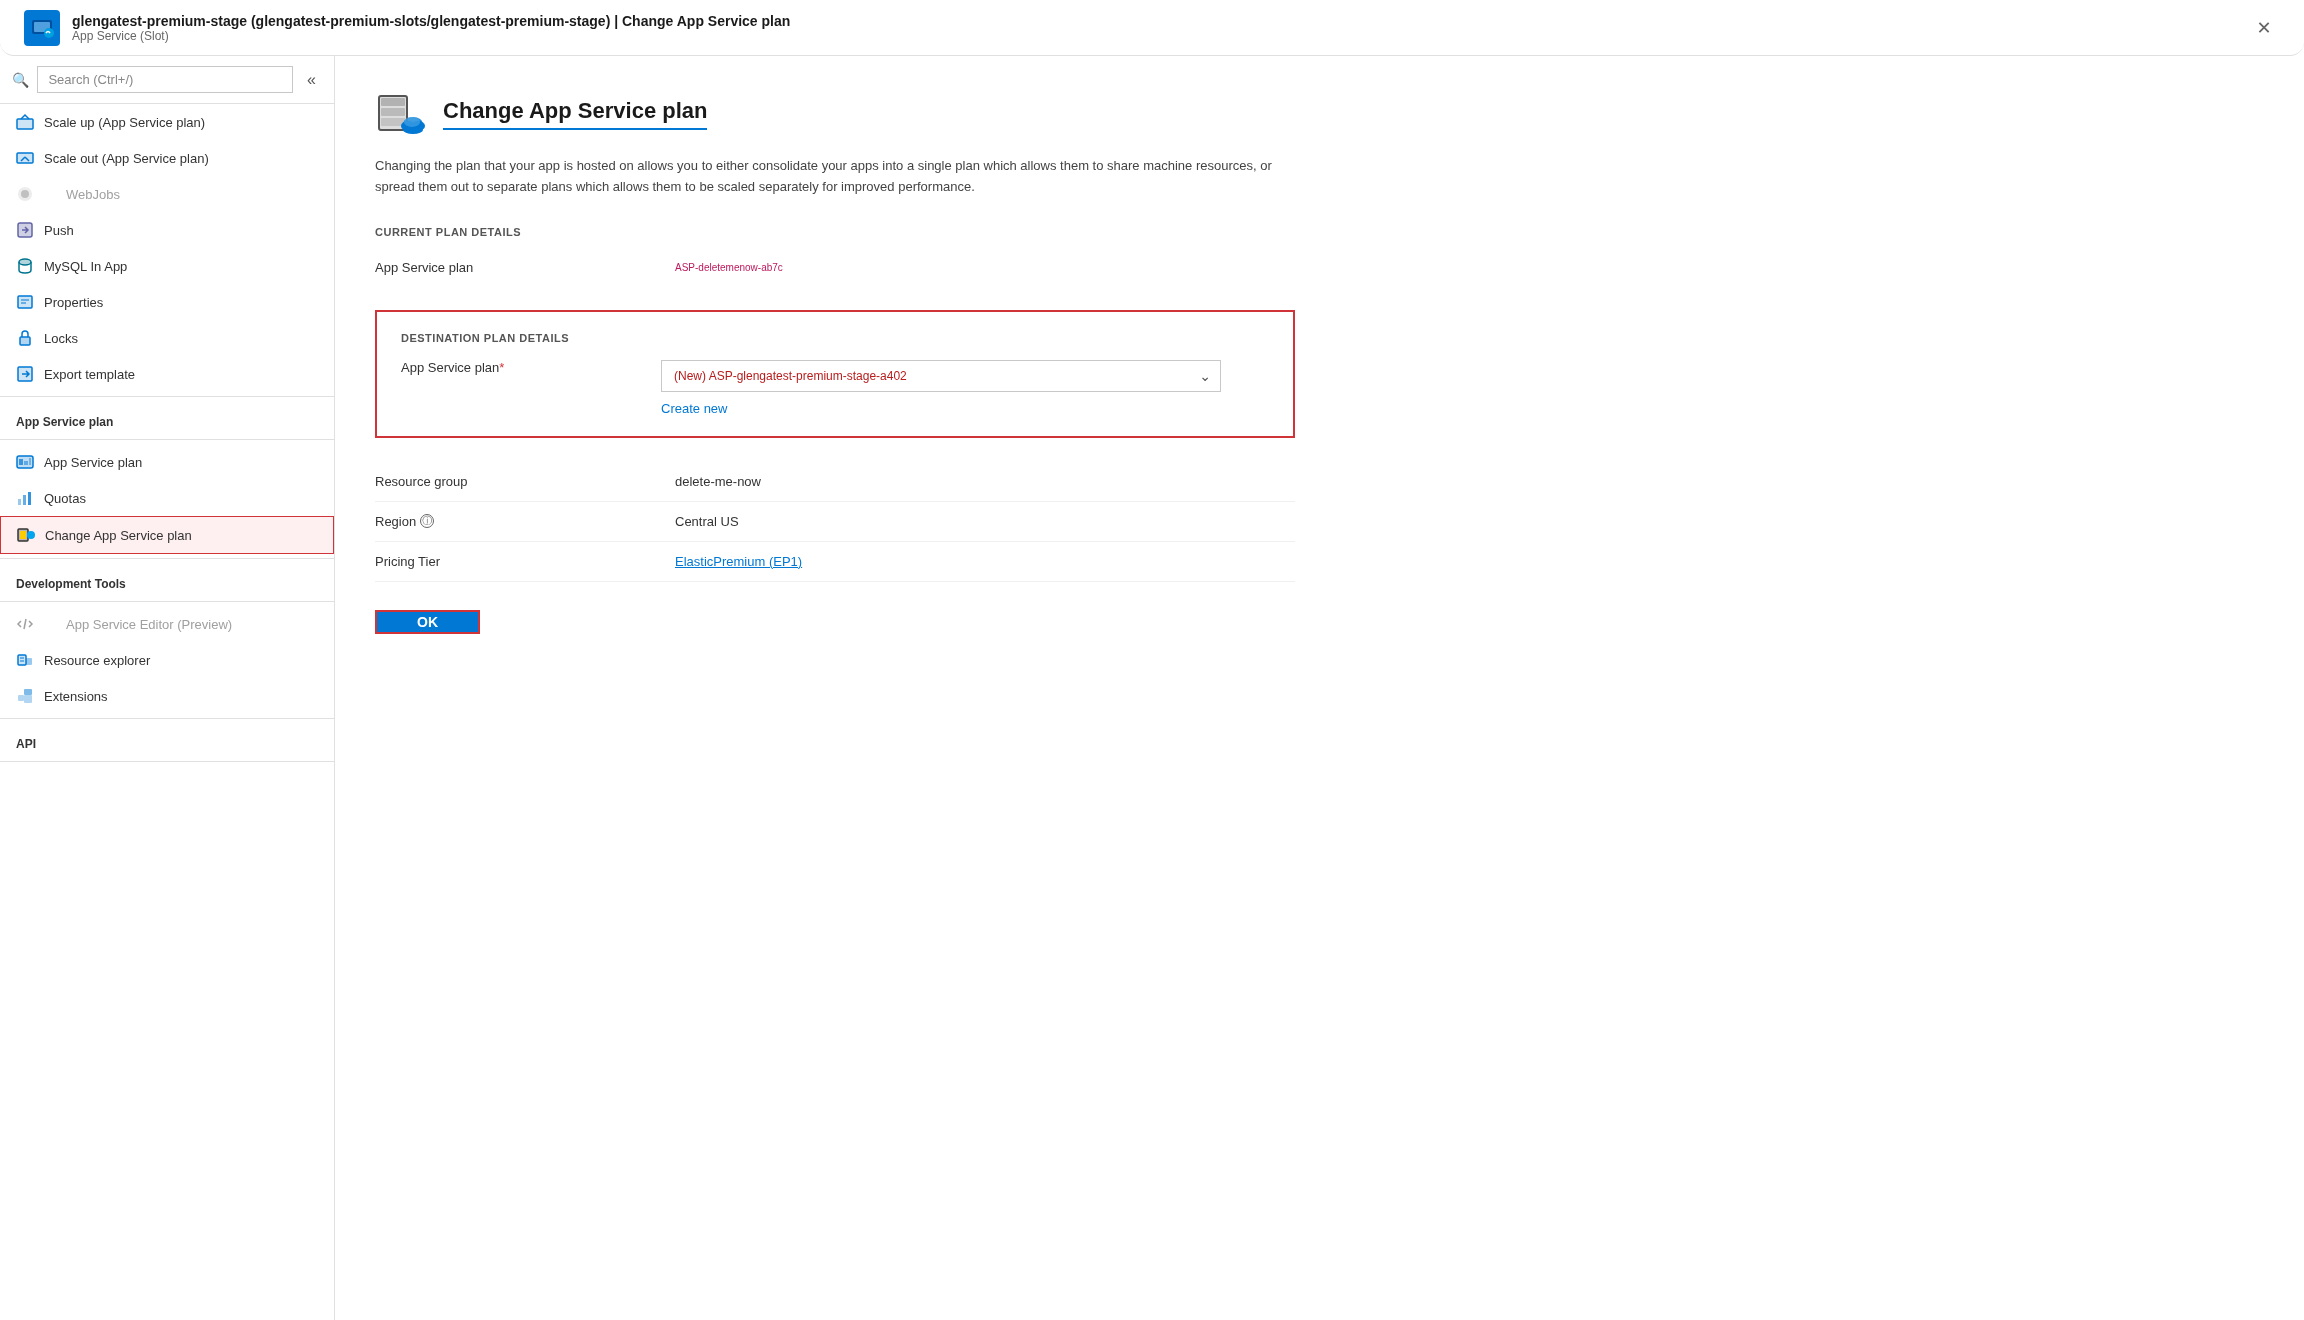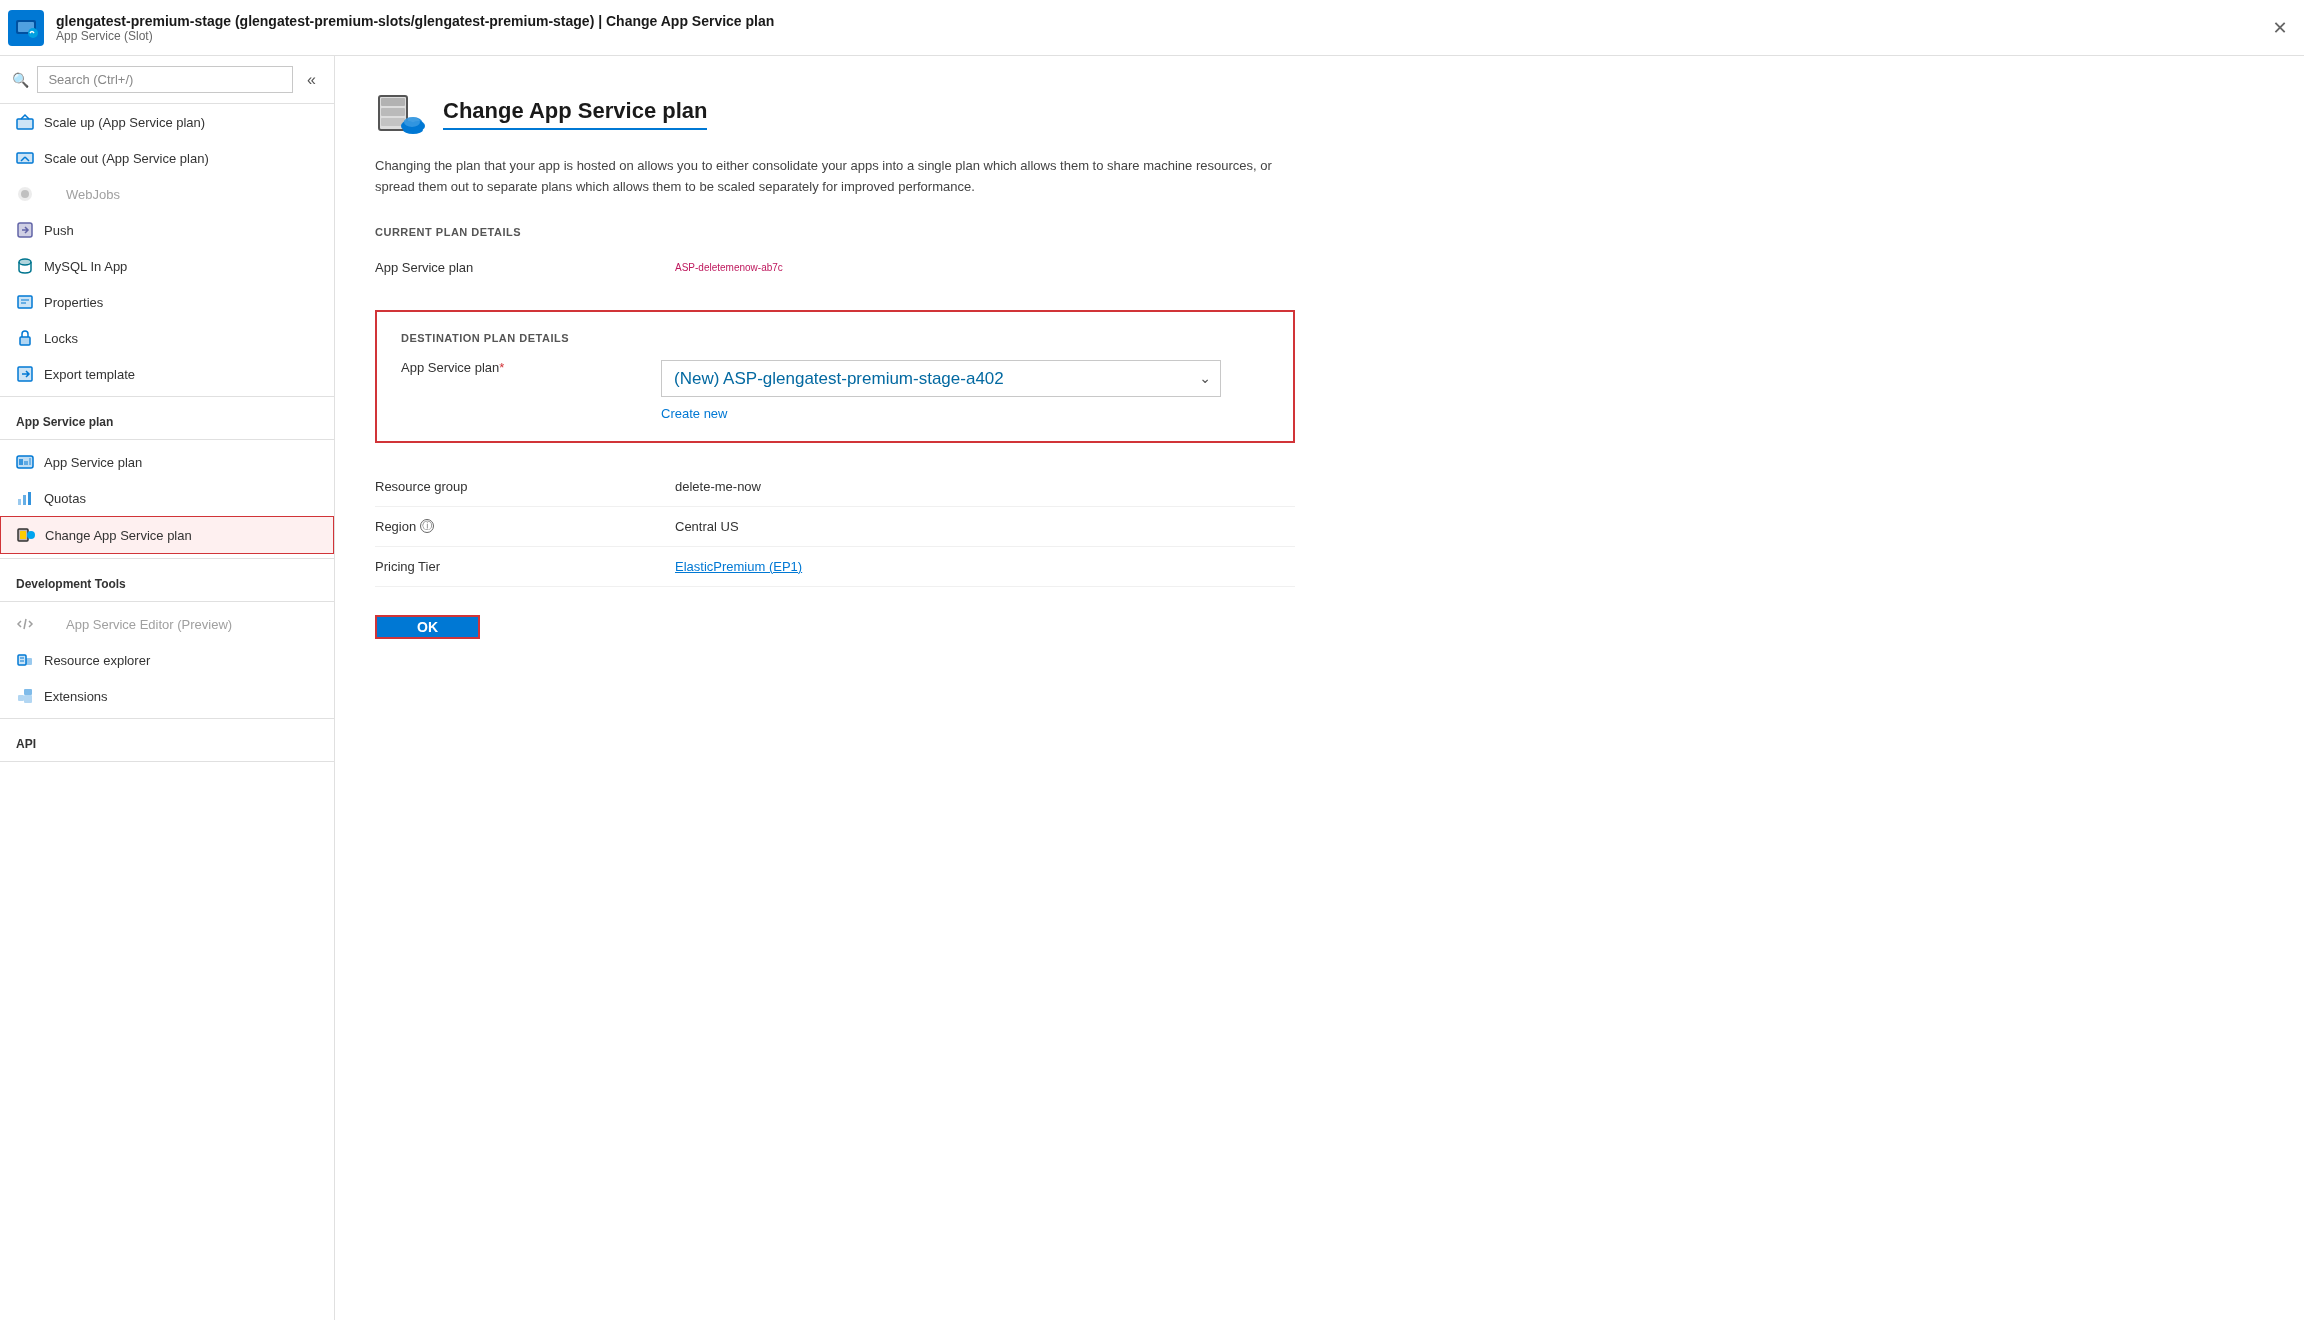--- a/index.html
+++ b/index.html
@@ -2,21 +2,21 @@
 <html><head>
   <meta charset="utf-8">
   <style>
     * { box-sizing: border-box; margin: 0; padding: 0; }
     body { font-family: 'Segoe UI', Arial, sans-serif; font-size: 14px; color: #333; background: #fff; display: flex; flex-direction: column; height: 100vh; overflow: hidden; }
 
     
     .title-bar {
       display: flex; align-items: center; justify-content: space-between;
       background: #fff; border-bottom: 1px solid #e0e0e0;
-      padding: 8px 8px; min-height: 56px;
+      padding: 8px 24px; min-height: 56px; border-radius: 14px;
     }
     .title-bar-left { display: flex; align-items: center; gap: 12px; }
     .app-icon { width: 36px; height: 36px; background: #0078d4; border-radius: 4px; display: flex; align-items: center; justify-content: center; }
     .app-icon-inner { width: 24px; height: 24px; }
     .title-info h1 { font-size: 14px; font-weight: 600; color: #1a1a1a; }
     .title-info .subtitle { font-size: 12px; color: #666; }
     .close-btn { width: 32px; height: 32px; display: flex; align-items: center; justify-content: center; cursor: pointer; font-size: 18px; color: #666; border: none; background: none; }
 
     
     .main-layout { display: flex; flex: 1; overflow: hidden; }
@@ -51,21 +51,21 @@
     .info-value { font-size: 10px; color: #be185d; }
 
     .destination-box {
       border: 2px solid #d13438; padding: 20px 24px; margin: 24px 0; max-width: 920px;
     }
     .destination-label { font-size: 11px; font-weight: 600; color: #555; letter-spacing: 0.5px; text-transform: uppercase; margin-bottom: 16px; }
     .form-row { display: flex; align-items: flex-start; margin-bottom: 8px; }
     .form-label { width: 260px; font-size: 13px; color: #333; }
     .required { color: #d13438; }
     .dropdown-wrapper { position: relative; width: 560px; }
-    .dropdown { width: 100%; border: 1px solid #c8c8c8; padding: 8px 36px 8px 12px; font-size: 17px; color: #0369a1; appearance: none; background: #fff; cursor: pointer; outline: none; }
+    .dropdown { width: 100%; border: 1px solid #c8c8c8; padding: 8px 36px 8px 12px; font-size: 12px; color: #b91c1c; appearance: none; background: #fff; cursor: pointer; outline: none; }
     .dropdown-arrow { position: absolute; right: 10px; top: 50%; transform: translateY(-50%); color: #555; pointer-events: none; font-size: 14px; }
     .create-new-link { margin-left: 260px; margin-top: 6px; font-size: 13px; color: #0078d4; cursor: pointer; text-decoration: none; }
 
     .detail-section { margin-top: 8px; max-width: 920px; }
     .detail-row { display: flex; padding: 12px 0; border-bottom: 1px solid #f0f0f0; }
     .detail-label { width: 300px; font-size: 13px; color: #333; display: flex; align-items: center; gap: 4px; }
     .detail-value { font-size: 13px; color: #333; }
     .detail-value.link { color: #0078d4; cursor: pointer; }
     .info-circle { width: 14px; height: 14px; border: 1px solid #666; border-radius: 50%; display: inline-flex; align-items: center; justify-content: center; font-size: 10px; color: #666; }
 

